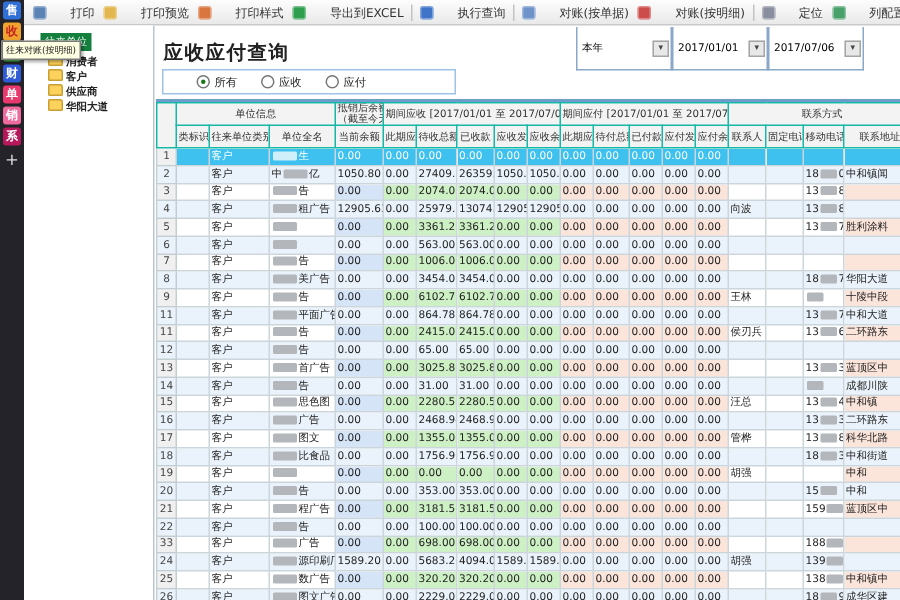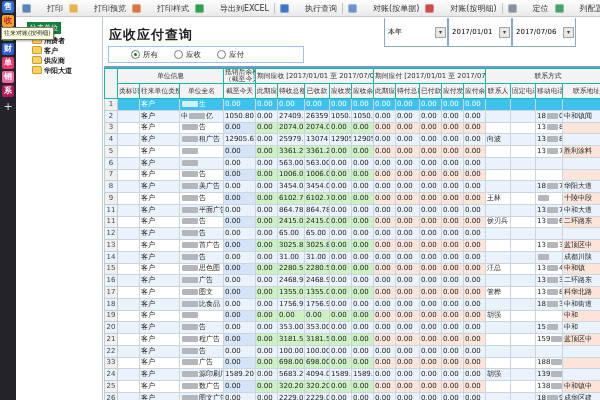--- a/index.html
+++ b/index.html
@@ -226,21 +226,21 @@
                 <div>期间应付 [2017/01/01 至 2017/07/06]</div>
               </th>
               <th class="h hg" colspan="4">
                 <div>联系方式</div>
               </th>
             </tr>
             <tr>
               <th class="h">类标识</th>
               <th class="h">往来单位类别</th>
               <th class="h">单位全名</th>
-              <th class="h">截至今天</th>
+              <th class="h">当前余额</th>
               <th class="h">此期应收</th>
               <th class="h">待收总额</th>
               <th class="h">已收款</th>
               <th class="h">应收发生</th>
               <th class="h">应收余额</th>
               <th class="h">此期应付</th>
               <th class="h">待付总额</th>
               <th class="h">已付款</th>
               <th class="h">应付发生</th>
               <th class="h">应付余额</th>

